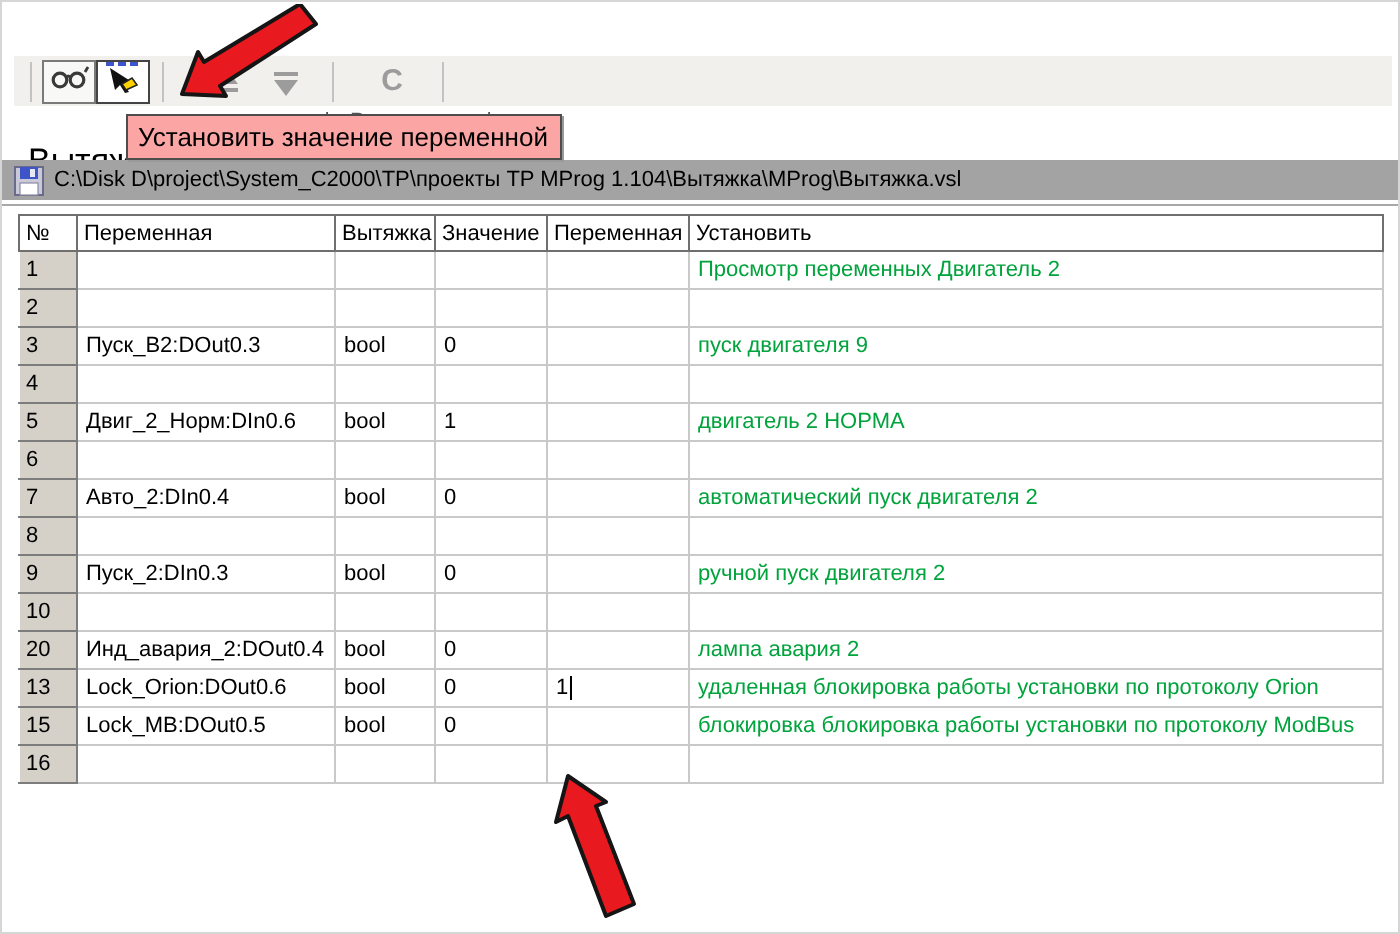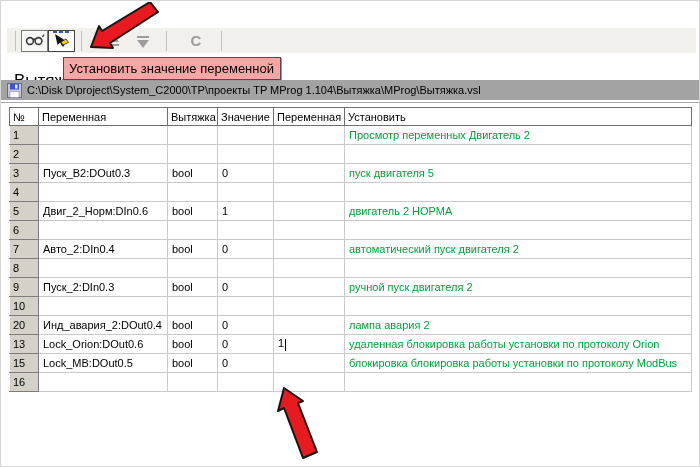--- a/index.html
+++ b/index.html
@@ -178,21 +178,21 @@
             <td class="val"></td>
             <td class="set"></td>
             <td class="comment"></td>
           </tr>
           <tr>
             <td class="rownum">3</td>
             <td class="var">Пуск_В2:DOut0.3</td>
             <td class="fmt">bool</td>
             <td class="val">0</td>
             <td class="set"></td>
-            <td class="comment">пуск двигателя 5</td>
+            <td class="comment">пуск двигателя 9</td>
           </tr>
           <tr>
             <td class="rownum">4</td>
             <td class="var"></td>
             <td class="fmt"></td>
             <td class="val"></td>
             <td class="set"></td>
             <td class="comment"></td>
           </tr>
           <tr>

